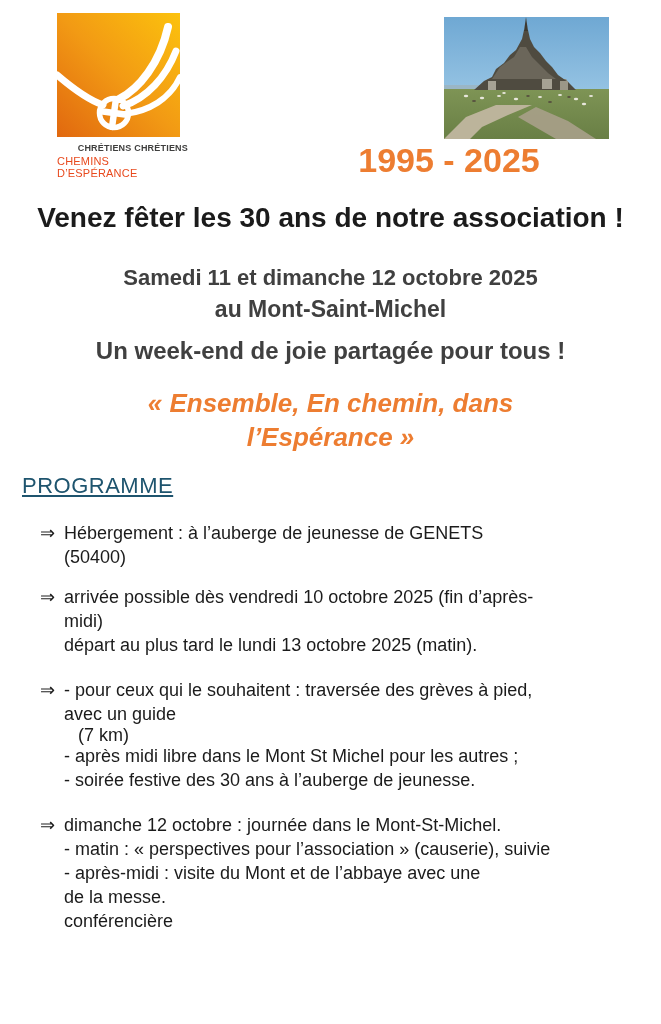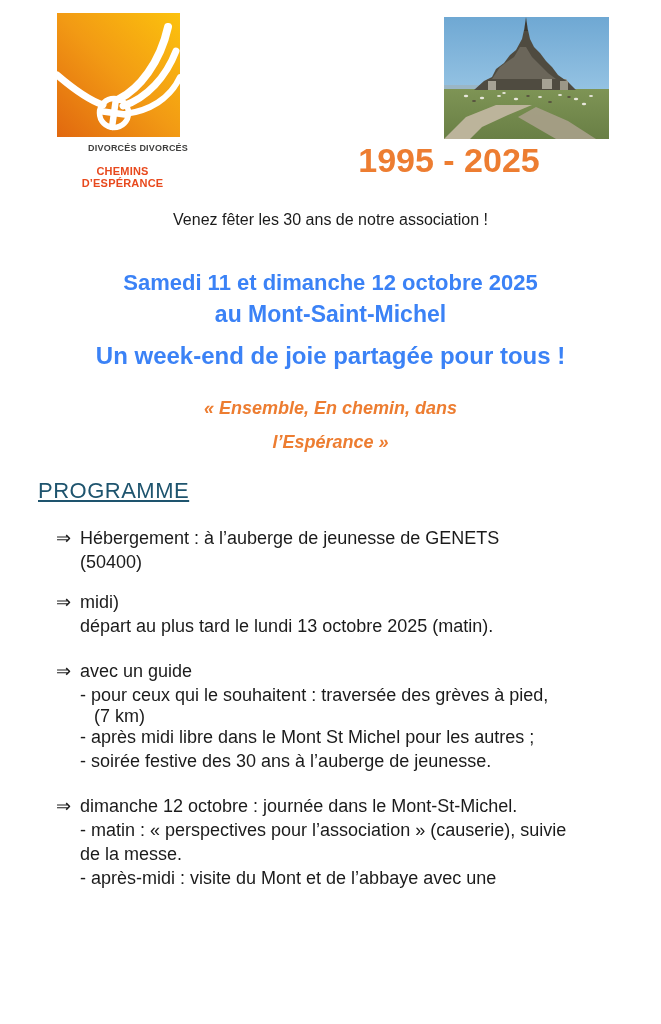--- a/index.html
+++ b/index.html
@@ -8,36 +8,36 @@
     background:#ffffff;color:#1b1b1b;
     font-family:"Liberation Sans",sans-serif;
   }
   
   .header{display:flex;justify-content:space-between;align-items:flex-start;
     padding:13px 48px 0 57px;}
   .logo-block{width:131px;}
   .logo-svg{display:block;width:123px;height:124px;}
   .logo-caption1{font-size:9px;font-weight:600;color:#3F3F3E;text-align:right;
     margin-top:6px;letter-spacing:.2px;}
-  .logo-caption2{font-size:11px;font-weight:bold;color:#E8491D;text-align:center;
-    margin-top:12px;letter-spacing:.2px;}
+  .logo-caption2{font-size:11px;font-weight:normal;color:#E8491D;text-align:left;
+    margin-top:2px;letter-spacing:.2px;}
   .photo-block{width:169px;position:relative;padding-top:4px;}
   .photo-svg{display:block;width:165px;height:122px;}
   .years{position:relative;left:-115px;width:240px;text-align:center;
     margin-top:2px;font-size:34px;font-weight:bold;color:#ED7D31;line-height:39px;}
   
-  .title{font-size:16px;font-weight:normal;text-align:center;margin-top:22px;color:#1b1b1b;}
-  .subtitle{margin-top:41px;text-align:center;color:#3b82f6;font-weight:bold;}
+  .title{font-size:28px;font-weight:bold;text-align:center;margin-top:22px;color:#1b1b1b;}
+  .subtitle{margin-top:31px;text-align:center;color:#404040;font-weight:bold;}
   .sub1{font-size:22px;line-height:26px;}
   .sub2{font-size:23px;line-height:26px;margin-top:5px;}
   .sub3{font-size:24px;line-height:29px;margin-top:14px;}
   .quote{margin-top:21px;text-align:center;color:#ED7D31;
-    font-weight:bold;font-style:italic;font-size:18px;line-height:34px;}
+    font-weight:bold;font-style:italic;font-size:26px;line-height:34px;}
   
-  .programme{padding:0 38px;margin-top:8px;}
+  .programme{padding:0 22px;margin-top:8px;}
   .prog-heading{margin:19px 0 0 0;font-size:22px;font-weight:normal;
     color:#1E546E;letter-spacing:.5px;}
   .prog-heading span{text-decoration:underline;}
   .items{margin-top:22px;font-size:18px;line-height:24px;color:#1b1b1b;}
   .item{position:relative;padding-left:42px;margin-bottom:16px;}
   .item.gap-lg{margin-bottom:21px;}
   .bullet{position:absolute;left:18px;top:0;font-size:18px;}
   .line{min-height:24px;}
   .line.small{font-size:18px;line-height:18px;min-height:18px;padding-left:14px;}
 </style>
@@ -63,21 +63,21 @@
           <path d="M 62 86 C 82 76, 103 50, 111 14" stroke-width="8"></path>
           <path d="M 66 93 C 90 85, 109 64, 119 38" stroke-width="7"></path>
           <path d="M 68 101 C 92 98, 113 86, 123 64" stroke-width="6"></path>
           <circle cx="57" cy="100" r="14.5" stroke-width="5.5"></circle>
           <g transform="rotate(8 57 100)" stroke-width="6.5">
             <path d="M 57 87 L 57 114"></path>
             <path d="M 44 100 L 70 100"></path>
           </g>
         </g>
       </svg>
-      <div class="logo-caption1">DIVORCÉS DIVORCÉS</div>
+      <div class="logo-caption1">CHRÉTIENS CHRÉTIENS</div>
       <div class="logo-caption2">CHEMINS D’ESPÉRANCE</div>
     </div>
 
     <div class="photo-block">
       <svg class="photo-svg" viewBox="0 0 165 122">
         <defs>
           <linearGradient id="sky" x1="0" y1="0" x2="0" y2="1">
             <stop offset="0" stop-color="#6FA8D3"></stop>
             <stop offset="1" stop-color="#95C3E3"></stop>
           </linearGradient>
@@ -143,37 +143,39 @@
     <div class="items">
 
       <div class="item">
         <span class="bullet">⇒</span>
         <div class="line">Hébergement : à l’auberge de jeunesse de GENETS</div>
         <div class="line">(50400)</div>
       </div>
 
       <div class="item gap-lg">
         <span class="bullet">⇒</span>
+        <div class="line">arrivée possible dès vendredi 10 octobre 2025 (fin d’après-</div>
         <div class="line">midi)</div>
         <div class="line">départ au plus tard le lundi 13 octobre 2025 (matin).</div>
       </div>
 
       <div class="item gap-lg">
         <span class="bullet">⇒</span>
+        <div class="line">- pour ceux qui le souhaitent : traversée des grèves à pied,</div>
         <div class="line">avec un guide</div>
-        <div class="line">- pour ceux qui le souhaitent : traversée des grèves à pied,</div>
         <div class="line small">(7 km)</div>
         <div class="line">- après midi libre dans le Mont St Michel pour les autres ;</div>
         <div class="line">- soirée festive des 30 ans à l’auberge de jeunesse.</div>
       </div>
 
       <div class="item">
         <span class="bullet">⇒</span>
         <div class="line">dimanche 12 octobre : journée dans le Mont-St-Michel.</div>
         <div class="line">- matin : « perspectives pour l’association » (causerie), suivie</div>
+        <div class="line">- après-midi : visite du Mont et de l’abbaye avec une</div>
         <div class="line">de la messe.</div>
-        <div class="line">- après-midi : visite du Mont et de l’abbaye avec une</div>
+        <div class="line">conférencière</div>
       </div>
 
     </div>
   </div>
 
 </div>
 
 </body></html>

